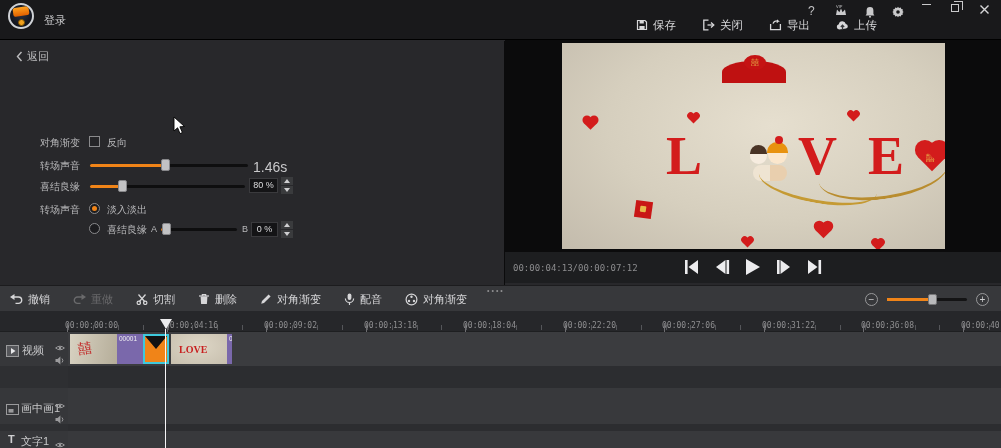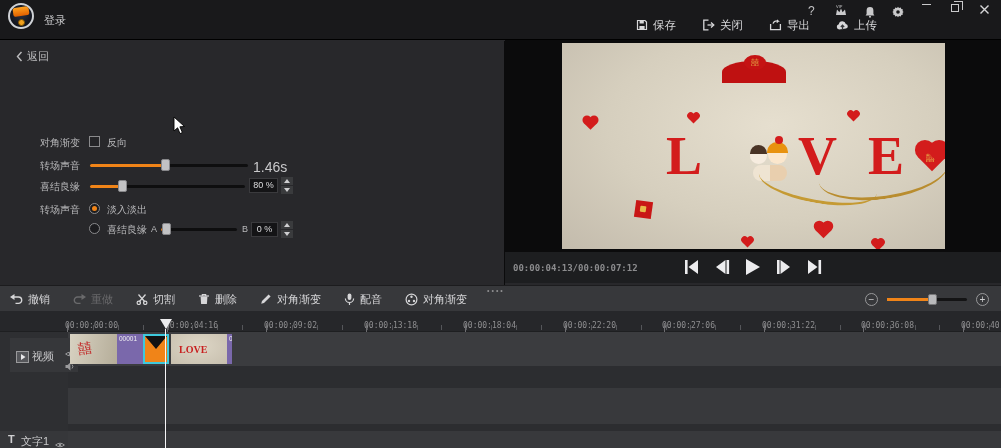--- a/index.html
+++ b/index.html
@@ -67,21 +67,21 @@
   .couple { position:absolute; left:186px; top:92px; width:46px; height:54px; }
   .face1 { position:absolute; left:2px; top:12px; width:17px; height:17px; border-radius:50%; background:#f6ecdf; }
   .face1::before { content:""; position:absolute; left:0; top:-2px; width:17px; height:9px; border-radius:9px 9px 0 0; background:#4a3426; }
   .face2 { position:absolute; left:20px; top:10px; width:19px; height:19px; border-radius:50%; background:#fbe7cd; }
   .face2::before { content:""; position:absolute; left:-1px; top:-3px; width:21px; height:11px; border-radius:10px 10px 0 0; background:#e8920f; }
   .bun { position:absolute; left:27px; top:1px; width:8px; height:8px; border-radius:50%; background:#d31c1c; }
   .bodies { position:absolute; left:5px; top:30px; width:34px; height:16px; border-radius:8px; background:linear-gradient(90deg,#efe4d2 0 50%,#e9cfae 50%); }
   .flourish { position:absolute; border:none; border-bottom:3px solid #c59a33; border-radius:50%; }
   .envelope { position:absolute; left:73px; top:158px; width:17px; height:17px; background:#c91616; transform:rotate(8deg); }
   .envelope::after { content:""; position:absolute; left:5px; top:5px; width:6px; height:6px; background:#e7b84a; border-radius:1px; }
-  .transport { position:absolute; left:0; top:212px; width:496px; height:31px; background:#1d1e20;font-weight:bold; }
+  .transport { position:absolute; left:0; top:212px; width:496px; height:31px; background:#1d1e20; }
   .timecode { position:absolute; left:8px; top:11px; font-family:"DejaVu Sans Mono", monospace; font-size:9px; color:#8c8c8e; }
   .pbuttons { position:absolute; left:0; top:7px; width:496px; display:flex; justify-content:center; gap:16px; align-items:center; }
   .pbuttons svg { display:block; }
 
   
   .toolbar { position:absolute; left:0; top:285px; width:1001px; height:26px; background:#37383b; border-top:1px solid #1c1c1e; }
   .tools { position:absolute; left:10px; top:0; height:26px; display:flex; gap:23px; align-items:center; }
   .tbtn { display:flex; gap:5px; align-items:center; font-size:11px; color:#d6d6d8; }
   .tbtn.disabled { color:#6a6a6c; }
   .dots { position:absolute; left:487px; top:1px; font-size:7px; letter-spacing:2px; color:#8e8e90; }
@@ -403,21 +403,21 @@
     <div class="rmark" style="left:961px;"><i></i><b>00:00:40:24</b></div>
   </div>
 
   <div class="tracks">
     <div class="labelcol"></div>
 
     <div class="trow row-video"></div>
     <div class="trow row-pip"></div>
     <div class="trow row-text"></div>
 
-    <div class="thead" style="top:6px; height:34px;margin-left:10px;">
+    <div class="thead" style="top:0; height:34px;">
       <span style="position:absolute; left:6px; top:11px;">
         <svg width="13" height="12" viewBox="0 0 13 12">
             <rect x="0.5" y="0.5" width="12" height="11" fill="#55565a" stroke="#9a9a9c"></rect>
             <polygon points="5,3 5,9 9.5,6" fill="#e8e8ea"></polygon>
           </svg>
       </span>
       <span class="tname" style="top:11px;">视频</span>
       <span class="eyebtn" style="top:6px;">
         <svg width="10" height="8" viewBox="0 0 10 8">
             <path d="M0.6 4 Q5 0.4 9.4 4 Q5 7.6 0.6 4 Z" fill="none" stroke="#9a9a9c" stroke-width="1"></path>
@@ -425,20 +425,41 @@
           </svg>
       </span>
       <span class="spkbtn" style="top:19px;">
         <svg width="10" height="9" viewBox="0 0 10 9">
             <polygon points="0.5,3 2.6,3 5.4,0.6 5.4,8.4 2.6,6 0.5,6" fill="#9a9a9c"></polygon>
             <path d="M7 2.5 a3 3 0 0 1 0 4" fill="none" stroke="#9a9a9c" stroke-width="1"></path>
           </svg>
       </span>
     </div>
 
+    <div class="thead" style="top:56px; height:36px;">
+      <span style="position:absolute; left:6px; top:13px;">
+        <svg width="13" height="11" viewBox="0 0 13 11">
+            <rect x="0.5" y="0.5" width="12" height="10" fill="none" stroke="#9a9a9c"></rect>
+            <rect x="2.5" y="5" width="5" height="3.6" fill="#9a9a9c"></rect>
+          </svg>
+      </span>
+      <span class="tname" style="left:21px; top:13px;">画中画1</span>
+      <span class="eyebtn" style="top:8px;">
+        <svg width="10" height="8" viewBox="0 0 10 8">
+            <path d="M0.6 4 Q5 0.4 9.4 4 Q5 7.6 0.6 4 Z" fill="none" stroke="#9a9a9c" stroke-width="1"></path>
+            <circle cx="5" cy="4" r="1.3" fill="#9a9a9c"></circle>
+          </svg>
+      </span>
+      <span class="spkbtn" style="top:22px;">
+        <svg width="10" height="9" viewBox="0 0 10 9">
+            <polygon points="0.5,3 2.6,3 5.4,0.6 5.4,8.4 2.6,6 0.5,6" fill="#9a9a9c"></polygon>
+            <path d="M7 2.5 a3 3 0 0 1 0 4" fill="none" stroke="#9a9a9c" stroke-width="1"></path>
+          </svg>
+      </span>
+    </div>
 
     <div class="thead" style="top:99px; height:17px;">
       <span style="position:absolute; left:8px; top:2px; font-size:11px; font-weight:bold; color:#cfcfd1;">T</span>
       <span class="tname" style="left:21px; top:3px;">文字1</span>
       <span class="eyebtn" style="top:4px;">
         <svg width="10" height="8" viewBox="0 0 10 8">
             <path d="M0.6 4 Q5 0.4 9.4 4 Q5 7.6 0.6 4 Z" fill="none" stroke="#9a9a9c" stroke-width="1"></path>
             <circle cx="5" cy="4" r="1.3" fill="#9a9a9c"></circle>
           </svg>
       </span>

